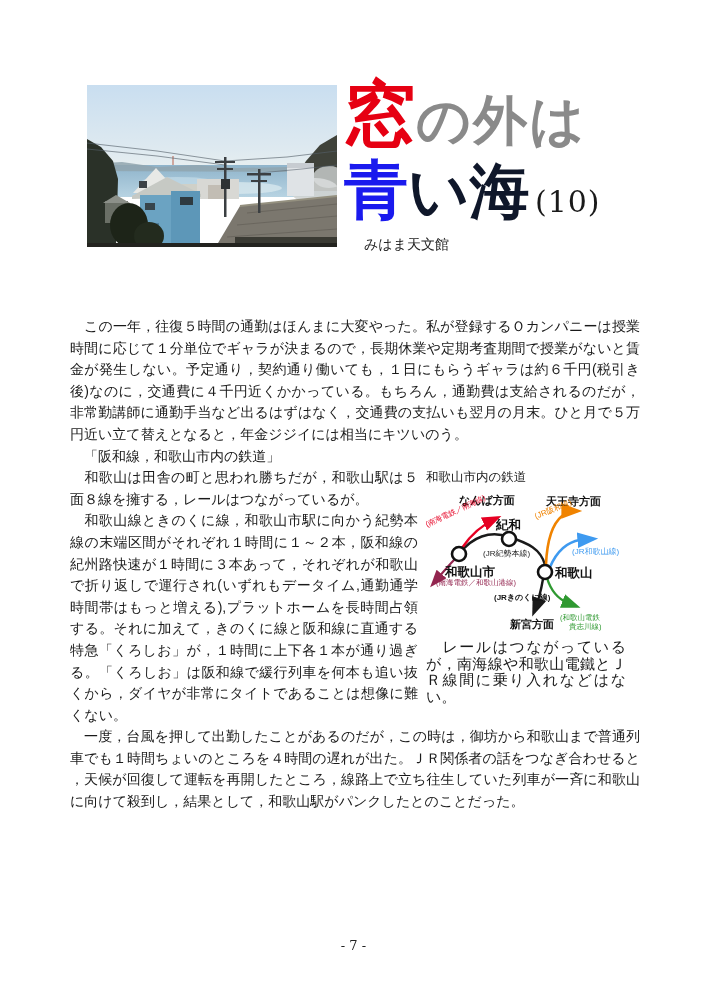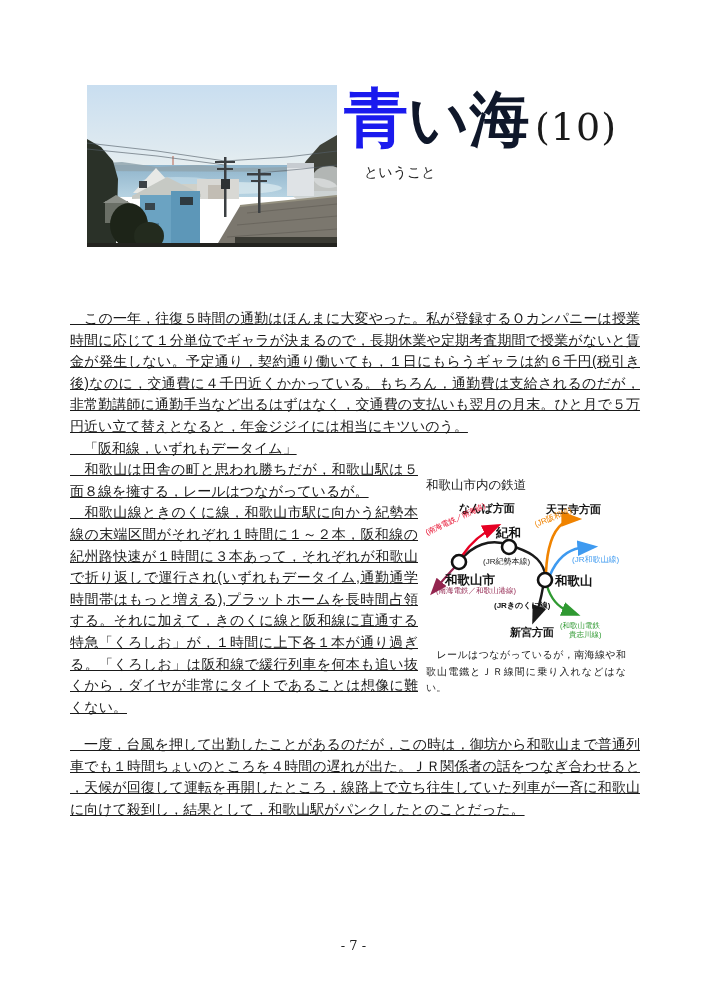--- a/index.html
+++ b/index.html
@@ -7,33 +7,33 @@
   .page{position:absolute;inset:0;overflow:hidden;}
 
   
   .photo{position:absolute;left:87px;top:85px;width:250px;height:162px;display:block;}
   .titleblock{position:absolute;left:344px;top:78px;width:360px;}
   .title-line{font-family:"DejaVu Serif","Liberation Serif",serif;font-weight:bold;line-height:1;white-space:nowrap;}
   .t-mado{font-size:72px;color:#e60012;}
   .t-rest1{font-size:54px;color:#8a8a8a;letter-spacing:2px;}
   .t-ao{font-size:64px;color:#1a1aee;}
   .t-rest2{font-size:60px;color:#0f172a;}
-  .t-num{font-size:38px;color:#1a1a1a;font-weight:normal;letter-spacing:1px;}
+  .t-num{font-size:30px;color:#1a1a1a;font-weight:normal;letter-spacing:1px;}
   .title-line2{margin-top:8px;}
   .author{margin-top:10px;margin-left:20px;font-size:14px;line-height:24px;color:#222;}
 
   
-  .article{position:absolute;left:70px;top:308px;width:570px;font-size:14px;line-height:21.6px;text-align:justify;word-break:break-all;line-break:anywhere;text-decoration:underline;}
+  .article{position:absolute;left:70px;top:316px;width:570px;font-size:14px;line-height:21.6px;text-align:justify;word-break:break-all;line-break:anywhere;}
   .article p{margin:0;}
-  .article p.spaced{margin-top:16px;}
+  .article p.spaced{}
 
   
-  .figure{float:right;display:block;width:214px;margin:18px 0 6px 8px;text-align:left;line-break:auto;word-break:normal;}
+  .figure{float:right;display:block;width:214px;margin:2px 0 6px 8px;text-align:left;line-break:auto;word-break:normal;}
   .fig-title{display:block;font-size:12.5px;line-height:16px;color:#1a1a1a;}
-  .fig-caption{display:block;font-size:10px;line-height:16.5px;color:#1a1a1a;width:200px;margin-top:2px;text-align:justify;word-break:break-all;}
+  .fig-caption{display:block;font-size:15px;line-height:16.5px;color:#1a1a1a;width:200px;margin-top:2px;text-align:justify;word-break:break-all;}
   .diagram{display:block;}
 
   
   .rail{fill:none;stroke-linecap:round;stroke-linejoin:round;}
   .rail-black{stroke:#1a1a1a;stroke-width:2.4;}
   .rail-red{stroke:#e60023;stroke-width:2.4;}
   .rail-purple{stroke:#93254f;stroke-width:2.2;}
   .rail-orange{stroke:#f08300;stroke-width:2.6;}
   .rail-blue{stroke:#3e9af0;stroke-width:2.6;}
   .rail-green{stroke:#2f9931;stroke-width:2.4;}
@@ -114,29 +114,30 @@
     </g>
     <g>
       <rect x="171" y="84" width="2.5" height="44" fill="#3b3f42"></rect>
       <rect x="160" y="88" width="24" height="2.5" fill="#3b3f42"></rect>
       <rect x="164" y="95" width="16" height="2" fill="#3b3f42"></rect>
     </g>
     <rect x="0" y="158" width="250" height="4" fill="#23231f"></rect>
   </svg>
 
   <div class="titleblock">
+    <div class="title-line"><span class="t-mado">窓</span><span class="t-rest1">の外は</span></div>
     <div class="title-line title-line2"><span class="t-ao">青</span><span class="t-rest2">い海</span> <span class="t-num">(10)</span></div>
     <div class="author">
-      <div>ということ</div>
+      <div>みはま天文館</div>
     </div>
   </div>
 
   <div class="article">
     <p>　この一年，往復５時間の通勤はほんまに大変やった。私が登録するＯカンパニーは授業時間に応じて１分単位でギャラが決まるので，長期休業や定期考査期間で授業がないと賃金が発生しない。予定通り，契約通り働いても，１日にもらうギャラは約６千円(税引き後)なのに，交通費に４千円近くかかっている。もちろん，通勤費は支給されるのだが，非常勤講師に通勤手当など出るはずはなく，交通費の支払いも翌月の月末。ひと月で５万円近い立て替えとなると，年金ジジイには相当にキツいのう。</p>
-    <p>　「阪和線，いずれもデータイム」</p>
+    <p>　「阪和線，和歌山市内の鉄道」</p>
     <p><span class="figure">
           <span class="fig-title">和歌山市内の鉄道</span>
           <svg class="diagram" width="214" height="152" viewBox="0 0 214 152" xmlns="http://www.w3.org/2000/svg">
         <defs>
           <marker id="ah-red" markerWidth="9" markerHeight="7" refX="6" refY="3" orient="auto">
                 <path d="M0,0 L8,3 L0,6 z" fill="#e60023"></path>
               </marker>
           <marker id="ah-purple" markerWidth="9" markerHeight="7" refX="6" refY="3" orient="auto">
                 <path d="M0,0 L8,3 L0,6 z" fill="#93254f"></path>
               </marker>

